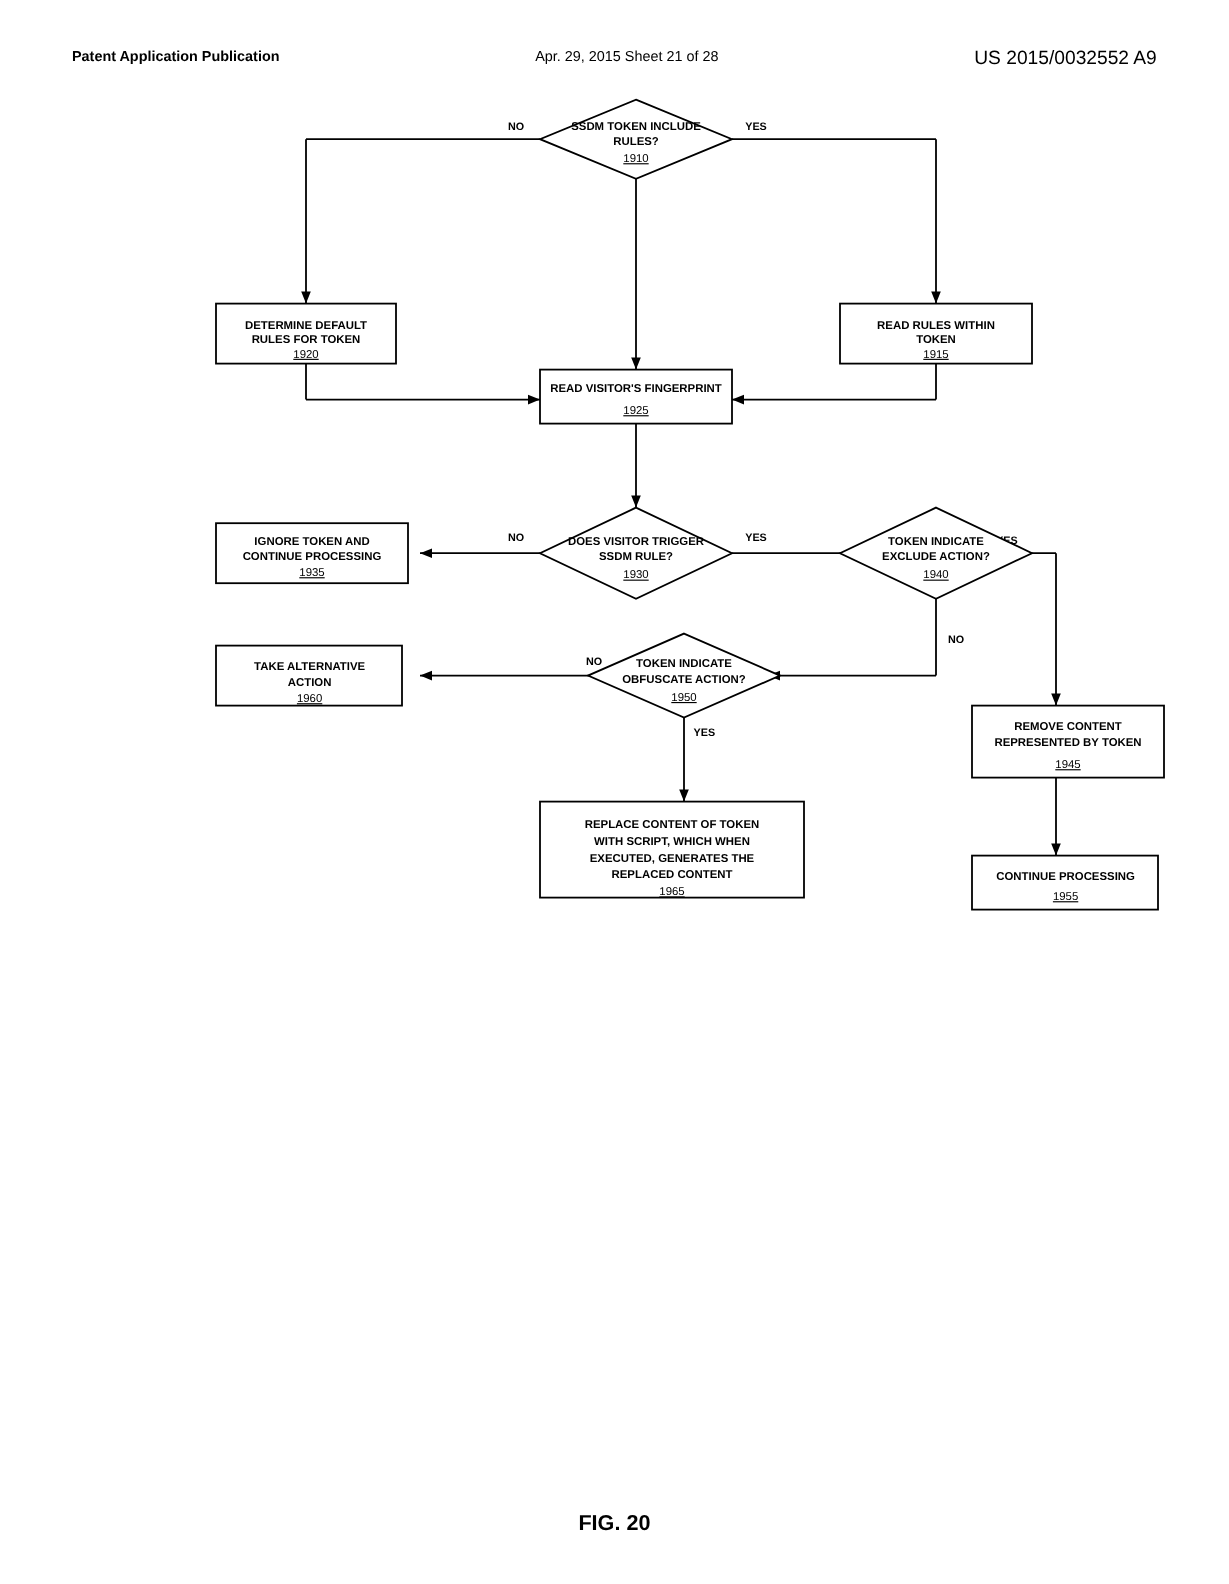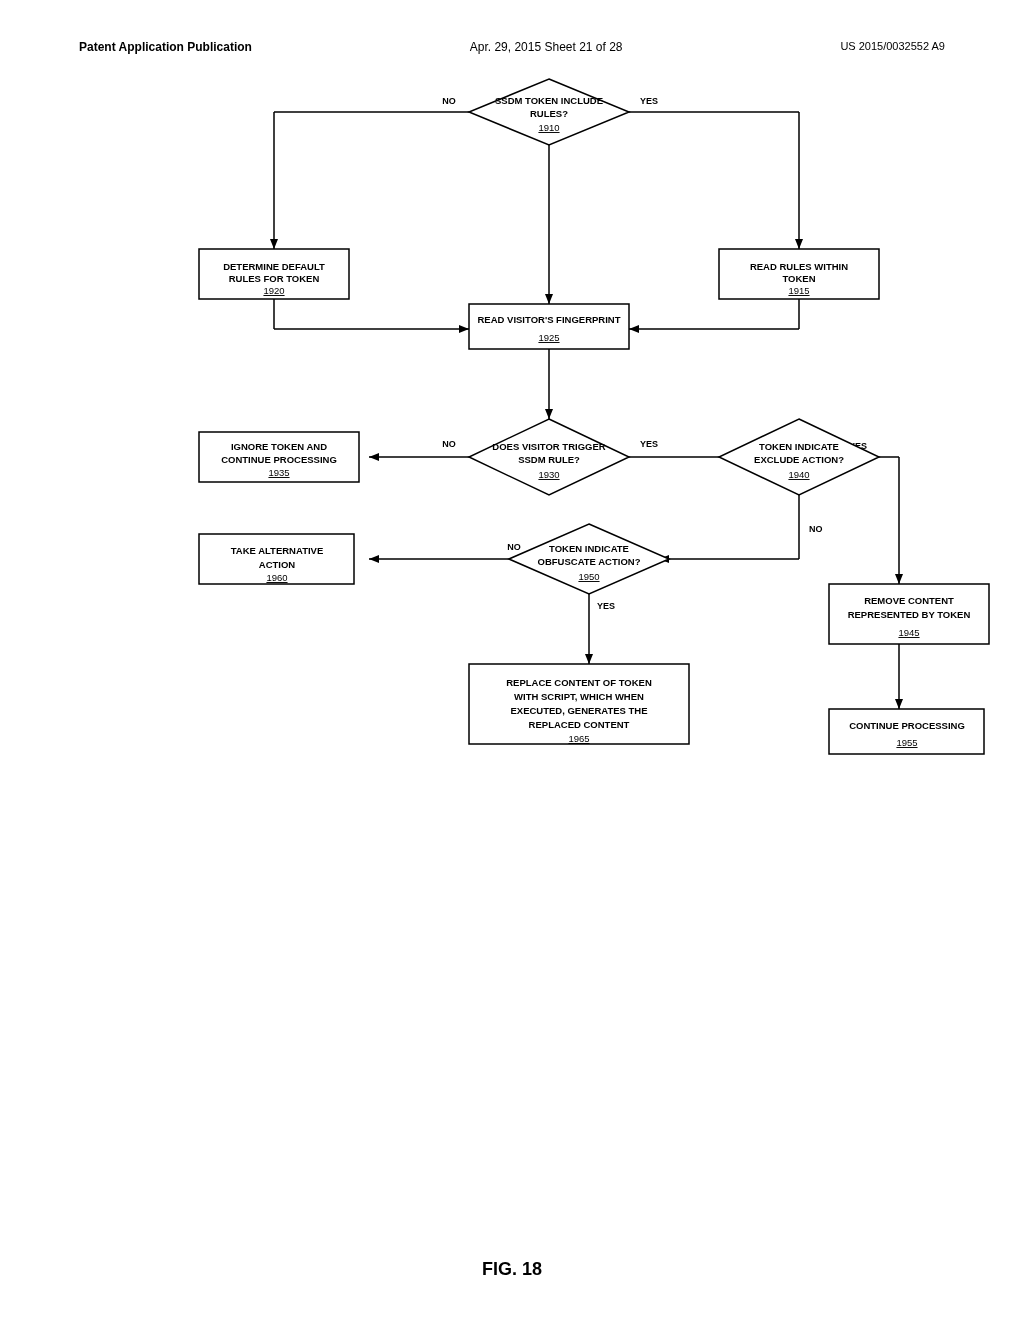--- a/index.html
+++ b/index.html
@@ -9,32 +9,32 @@
       background: #fff;
       font-family: Arial, sans-serif;
       font-size: 11px;
       color: #000;
       overflow: hidden;
     }
     .page {
       width: 1024px;
       height: 1320px;
       position: relative;
-      padding: 40px 79px;
+      padding: 40px 60px;
     }
     .header {
       display: flex;
       justify-content: space-between;
       align-items: flex-start;
       margin-bottom: 10px;
       font-size: 12px;
     }
     .header-left { font-weight: bold; }
     .header-center { font-size: 12px; }
-    .header-right { font-size: 11px; }
+    .header-right { font-size: 16px; }
 
     .diagram-area {
       position: relative;
       width: 100%;
       height: 900px;
       margin-top: 20px;
     }
 
     .figure-label {
       position: absolute;
@@ -175,15 +175,15 @@
 
       <rect x="370" y="590" width="220" height="80" fill="#fff" stroke="#000" stroke-width="1.5"></rect>
       <text x="480" y="612" font-size="9.5" font-weight="bold" text-anchor="middle">REPLACE CONTENT OF TOKEN</text>
       <text x="480" y="626" font-size="9.5" font-weight="bold" text-anchor="middle">WITH SCRIPT, WHICH WHEN</text>
       <text x="480" y="640" font-size="9.5" font-weight="bold" text-anchor="middle">EXECUTED, GENERATES THE</text>
       <text x="480" y="654" font-size="9.5" font-weight="bold" text-anchor="middle">REPLACED CONTENT</text>
       <text x="480" y="668" font-size="9.5" text-anchor="middle" style="text-decoration:underline">1965</text>
     </svg>
   </div>
 
-  <div class="figure-label">FIG. 18</div>
+  <div class="figure-label">FIG. 20</div>
 
 </div>
 
 </body></html>

